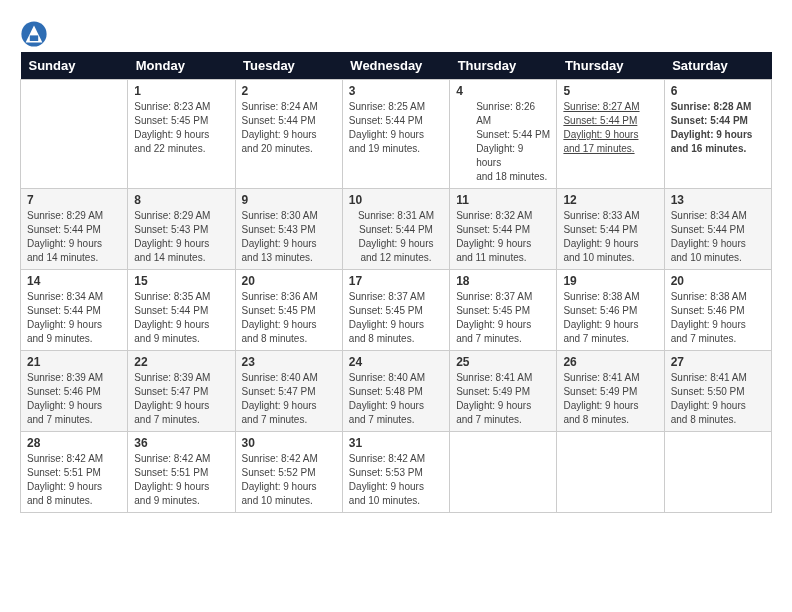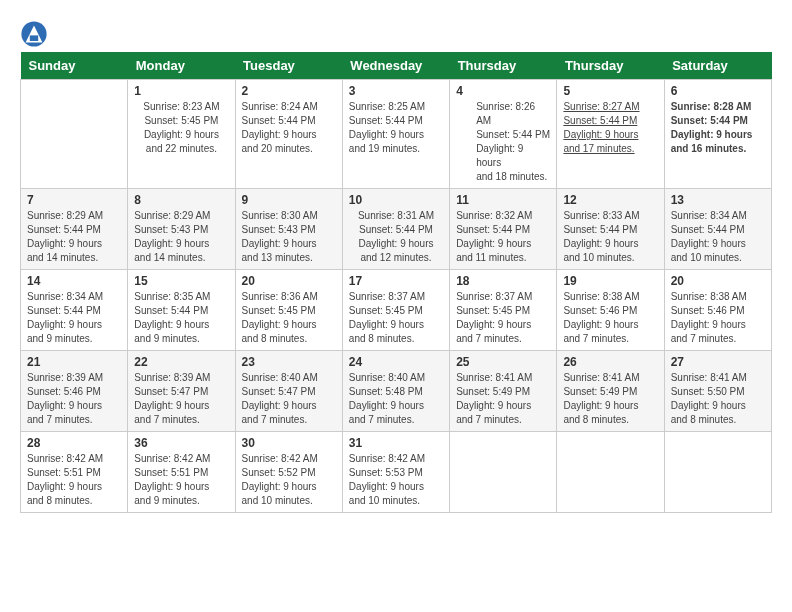--- a/index.html
+++ b/index.html
@@ -40,21 +40,21 @@
       color: #444;
       text-align: right;
       margin-bottom: 10px;
     }
     table {
       width: 100%;
       border-collapse: collapse;
       table-layout: fixed;
     }
     thead tr th {
-      background-color: #15803d;
+      background-color: #0f172a;
       color: #fff;
       text-align: left;
       padding: 6px 8px;
       font-size: 13px;
       font-weight: bold;
     }
     tbody tr td {
       border: 1px solid #ccc;
       vertical-align: top;
       padding: 4px 6px;
@@ -115,21 +115,21 @@
           <th>Thursday</th>
           <th>Thursday</th>
           <th>Saturday</th>
         </tr>
     </thead>
     <tbody id="calendar-body">
     <tr>
           <td class="empty-cell"></td>
           <td>
             <span class="day-number">1</span>
-            <div class="cell-text" style="white-space: pre-line; text-align: center;">Sunrise: 8:23 AM
+            <div class="cell-text" style="white-space: pre-line;">Sunrise: 8:23 AM
 Sunset: 5:45 PM
 Daylight: 9 hours
 and 22 minutes.</div>
           </td>
           <td>
             <span class="day-number">2</span>
             <div class="cell-text" style="white-space: pre-line;">Sunrise: 8:24 AM
 Sunset: 5:44 PM
 Daylight: 9 hours
 and 20 minutes.</div>

